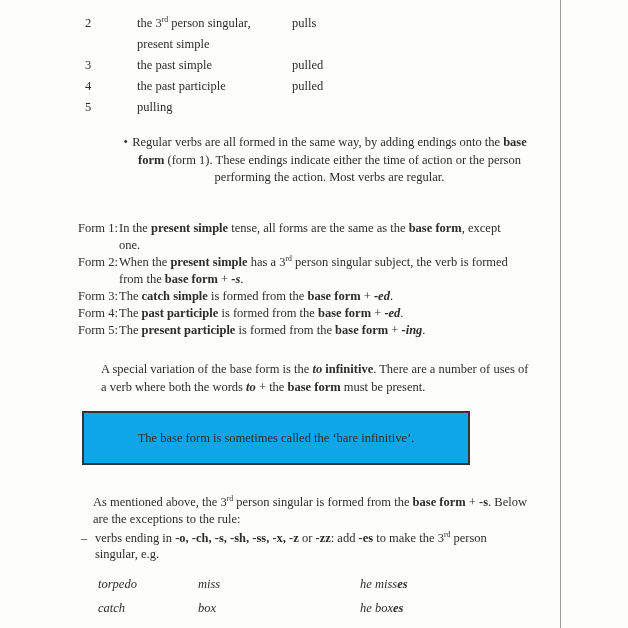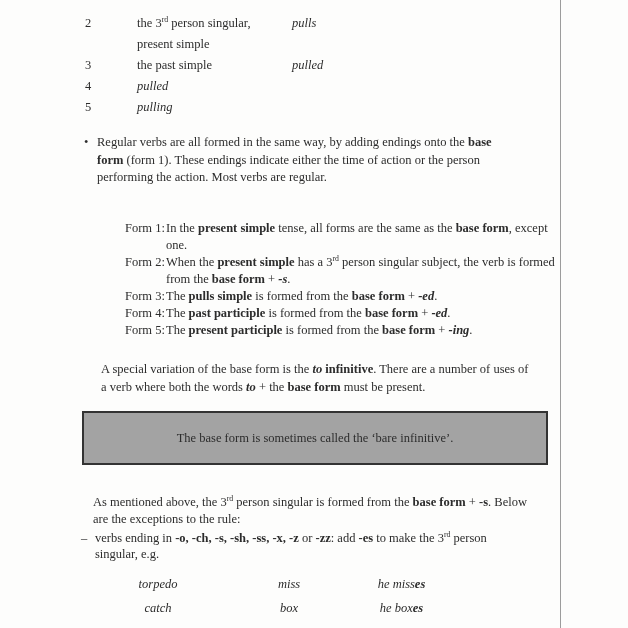--- a/index.html
+++ b/index.html
@@ -10,49 +10,49 @@
   }
   .content{position:absolute;left:0;top:0;width:560px;height:628px;overflow:hidden;}
   .block{position:absolute;}
   sup{font-size:0.62em;vertical-align:super;line-height:0;}
   b{font-weight:bold;}
   i{font-style:italic;}
 
   
   .verb-table{left:85px;top:13px;width:470px;line-height:21px;}
   .vt-row{display:grid;grid-template-columns:52px 155px 1fr;}
-  .vt-ex{font-style:italic;}
+  .vt-ex{}
 
   
-  .bullet-list{left:84px;top:134px;width:478px;line-height:17.5px;}
+  .bullet-list{left:84px;top:134px;width:478px;line-height:17.5px;text-align:center;}
   .bullet-item{padding-left:13px;text-indent:-13px;}
   .b-marker{display:inline-block;width:13px;text-indent:0;}
 
   
-  .forms-list{left:78px;top:220px;width:486px;line-height:17px;margin-left:47px;}
+  .forms-list{left:78px;top:220px;width:486px;line-height:17px;}
   .form-row{padding-left:41px;text-indent:-41px;}
   .form-label{display:inline-block;width:41px;text-indent:0;}
 
   
   .para-infinitive{left:81px;top:360px;width:500px;line-height:18px;margin-left:20px;}
   .para-exceptions{left:93px;top:494px;width:500px;line-height:17px;}
 
   
   .callout{
-    left:82px;top:411px;width:466px;height:54px;box-sizing:border-box;
-    background:#a3a3a3;border:2px solid #333333;
+    left:82px;top:411px;width:388px;height:54px;box-sizing:border-box;
+    background:#0ea5e9;border:2px solid #333333;
     display:flex;align-items:center;justify-content:center;text-align:center;
   }
 
   
   .dash-item{left:81px;top:530px;width:492px;line-height:16px;padding-left:14px;text-indent:-14px;}
   .d-marker{display:inline-block;width:14px;text-indent:0;}
 
   
-  .examples{left:108px;top:572px;width:460px;line-height:24px;font-style:italic;text-align:center;}
+  .examples{left:98px;top:572px;width:460px;line-height:24px;font-style:italic;}
   .ex-row{display:grid;grid-template-columns:100px 162px 63px 1fr;}
 
   
   .scan-line{position:absolute;left:560px;top:0;width:1px;height:628px;background:#9c9c9c;}
 </style>
 </head>
 <body>
 
 <div class="page">
   <div class="content">
@@ -63,36 +63,37 @@
           <div class="vt-desc">the 3<sup>rd</sup> person singular,<br>present simple</div>
           <div class="vt-ex">pulls</div>
         </div>
         <div class="vt-row">
           <div class="vt-num">3</div>
           <div class="vt-desc">the past simple</div>
           <div class="vt-ex">pulled</div>
         </div>
         <div class="vt-row">
           <div class="vt-num">4</div>
+          <div class="vt-desc">the past participle</div>
           <div class="vt-ex">pulled</div>
         </div>
         <div class="vt-row">
           <div class="vt-num">5</div>
           <div class="vt-ex">pulling</div>
         </div>
       </div>
 
     <div class="block bullet-list" id="bullet-list">
         <div class="bullet-item"><span class="b-marker">•</span><span>Regular verbs are all formed in the same way, by adding endings onto the <b>base</b><br><b>form</b> (form 1). These endings indicate either the time of action or the person<br>performing the action. Most verbs are regular.</span></div>
       </div>
 
     <div class="block forms-list" id="forms-list">
         <div class="form-row"><span class="form-label">Form 1:</span><span>In the <b>present simple</b> tense, all forms are the same as the <b>base form</b>, except<br>one.</span></div>
         <div class="form-row"><span class="form-label">Form 2:</span><span>When the <b>present simple</b> has a 3<sup>rd</sup> person singular subject, the verb is formed<br>from the <b>base form</b> + <b><i>-s</i></b>.</span></div>
-        <div class="form-row"><span class="form-label">Form 3:</span><span>The <b>pulls simple</b> is formed from the <b>base form</b> + <b><i>-ed</i></b>.</span></div>
+        <div class="form-row"><span class="form-label">Form 3:</span><span>The <b>catch simple</b> is formed from the <b>base form</b> + <b><i>-ed</i></b>.</span></div>
         <div class="form-row"><span class="form-label">Form 4:</span><span>The <b>past participle</b> is formed from the <b>base form</b> + <b><i>-ed</i></b>.</span></div>
         <div class="form-row"><span class="form-label">Form 5:</span><span>The <b>present participle</b> is formed from the <b>base form</b> + <b><i>-ing</i></b>.</span></div>
       </div>
 
     <div class="block para-infinitive">A special variation of the base form is the <b><i>to</i></b> <b>infinitive</b>. There are a number of uses of<br>a verb where both the words <b><i>to</i></b> + the <b>base form</b> must be present.</div>
 
     <div class="block callout">
       <span>The base form is sometimes called the ‘bare infinitive’.</span>
     </div>
 

